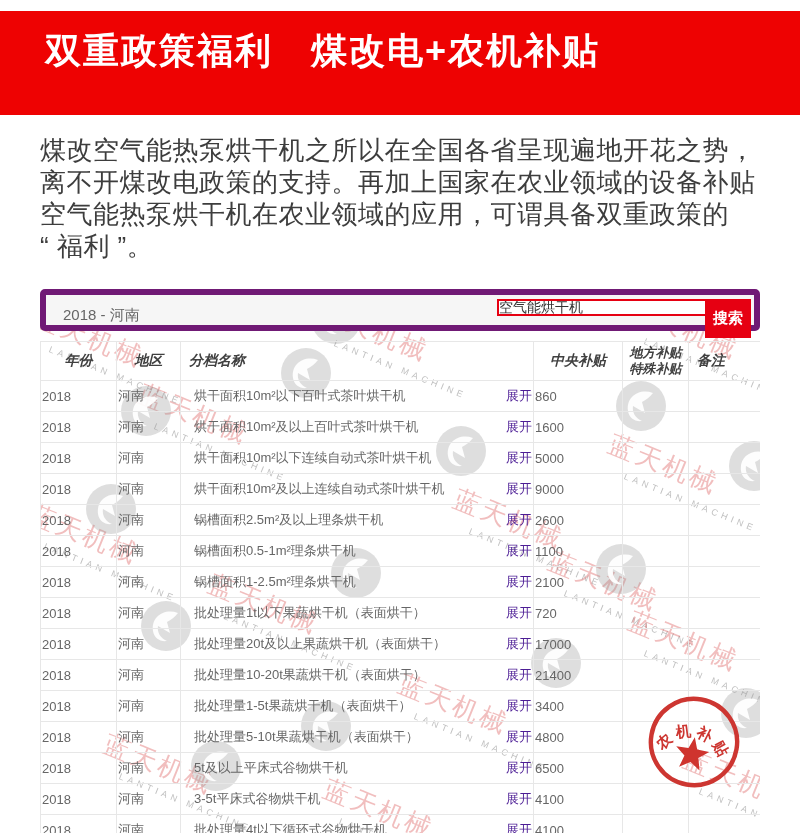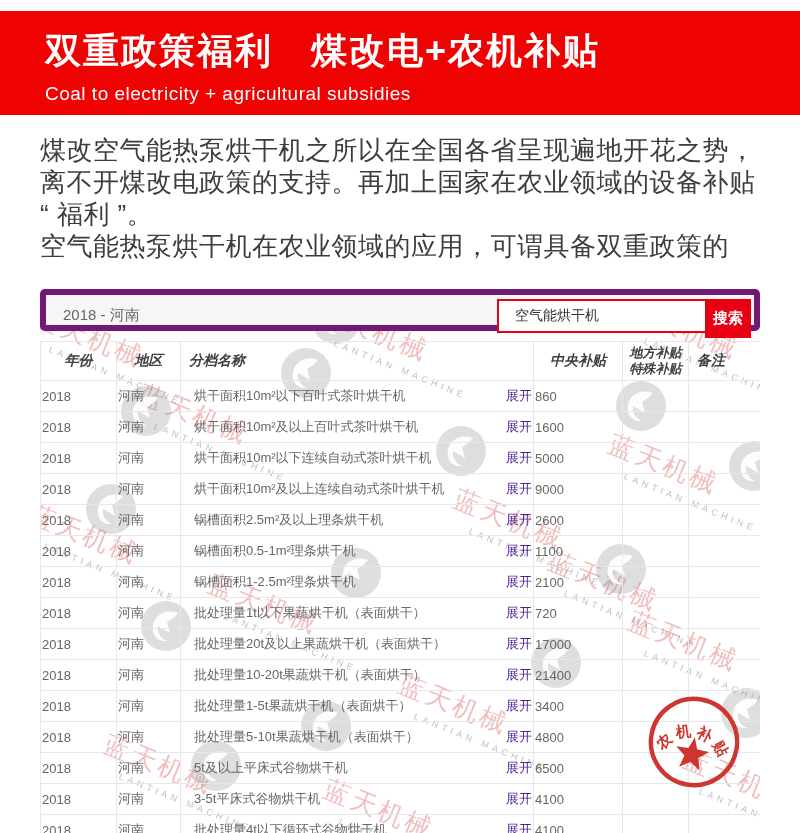--- a/index.html
+++ b/index.html
@@ -25,22 +25,22 @@
   .wm-text { position:absolute; transform:rotate(22deg); transform-origin:left top;
     color:rgba(219,85,85,.38); font-size:26px; letter-spacing:3px; white-space:nowrap; line-height:26px; }
   .wm-en { display:block; font-size:9px; letter-spacing:4px; color:rgba(130,130,130,.5);
     padding-left:26px; margin-top:0; }
   .wm-logo { position:absolute; }
 
   .topbar { position:absolute; top:4px; left:0; width:720px; height:42px; z-index:2;
     background:#f6f6f6; border:6px solid #701a75; border-radius:5px; box-sizing:border-box; }
   .crumb { position:absolute; left:17px; top:0; line-height:40px; font-size:15px; color:#666; }
   .search { position:absolute; right:3px; top:4px; display:flex; align-items:stretch; }
-  .search input { width:208px; height:34px; box-sizing:border-box; border:2px solid #e60012;
-    border-right:none; padding:0 16px; font-size:14px; color:#333; outline:none; background:#fff;
+  .search input { width:208px; height:17px; box-sizing:border-box; border:2px solid #e60012;
+    border-right:none; padding:0 0; font-size:14px; color:#333; outline:none; background:#fff;
     font-family:inherit; }
   .search button { width:46px; height:39px; border:none; background:#e60012; color:#fff;
     font-size:15px; cursor:pointer; font-family:inherit; padding:0;font-weight:bold; }
 
   table.grid { position:absolute; top:56px; left:0; z-index:1; width:720px;
     border-collapse:collapse; table-layout:fixed; }
   .grid th, .grid td { border:1px solid #e7e7e7; overflow:hidden; }
   .grid th { height:36px; font-size:14px; color:#404040; font-weight:bold; background:transparent;font-style:italic; }
   .grid th.two-line { font-size:13px; line-height:16px; font-weight:bold; }
   .grid th.left { text-align:left; padding-left:8px; }
@@ -52,28 +52,27 @@
 
   
   .stamp { position:absolute; left:605px; top:408px; width:98px; height:98px; z-index:3;
     transform:rotate(10deg); }
 </style>
 </head>
 <body>
 
 <header class="banner">
   <div class="banner-title">双重政策福利　煤改电+农机补贴</div>
-  <div class="banner-subtitle">Coal to electricity + agricultural subsidies</div>
 </header>
 
 <div class="intro">
   <span>煤改空气能热泵烘干机之所以在全国各省呈现遍地开花之势，</span>
   <span>离不开煤改电政策的支持。再加上国家在农业领域的设备补贴</span>
+  <span>空气能热泵烘干机在农业领域的应用，可谓具备双重政策的</span>
   <span>“ 福利 ”。</span>
-  <span>空气能热泵烘干机在农业领域的应用，可谓具备双重政策的</span>
 </div>
 
 <section class="panel">
 
   <div class="wm-layer" id="wm-layer">
       <div class="wm-text" style="left: 0px; top: 18px;">蓝天机械<span class="wm-en">LANTIAN  MACHINE</span></div>
       <div class="wm-text" style="left: 105px; top: 95px;">蓝天机械<span class="wm-en">LANTIAN  MACHINE</span></div>
       <div class="wm-text" style="left: -5px; top: 215px;">蓝天机械<span class="wm-en">LANTIAN  MACHINE</span></div>
       <div class="wm-text" style="left: 175px; top: 285px;">蓝天机械<span class="wm-en">LANTIAN  MACHINE</span></div>
       <div class="wm-text" style="left: 70px; top: 445px;">蓝天机械<span class="wm-en">LANTIAN  MACHINE</span></div>

